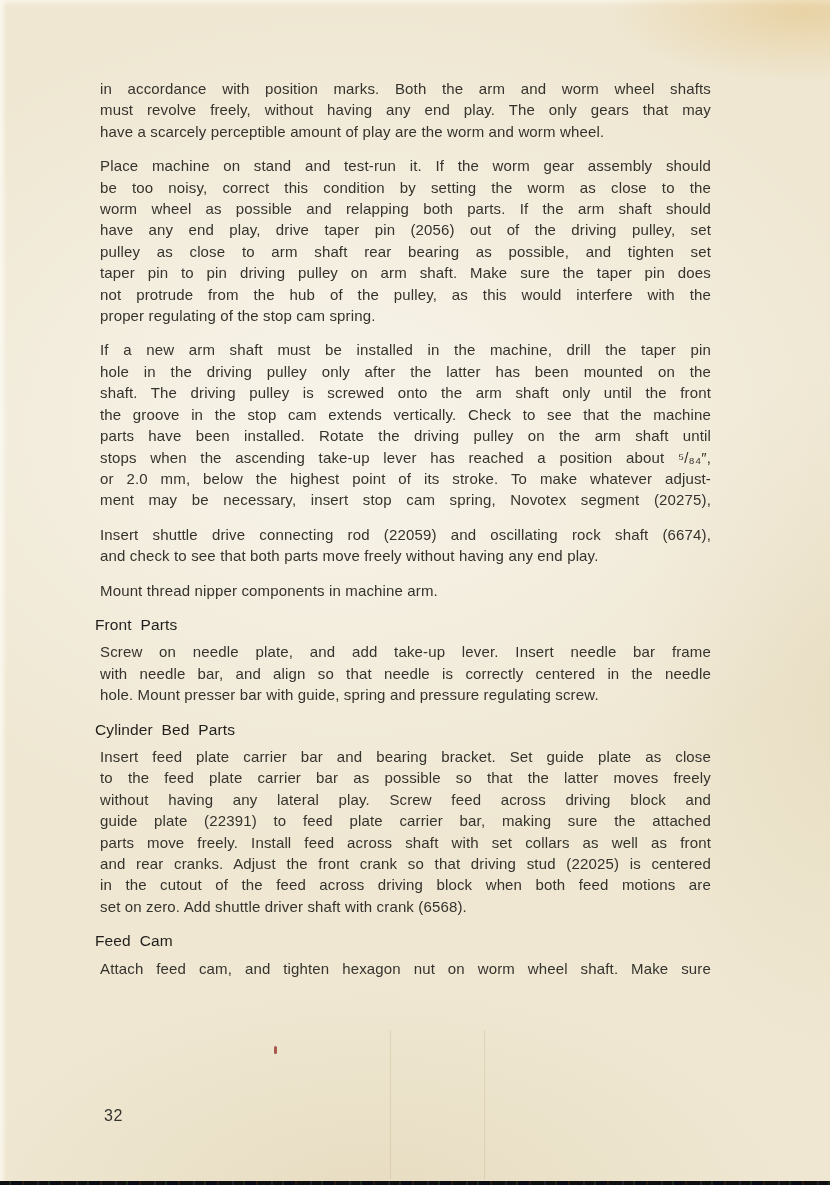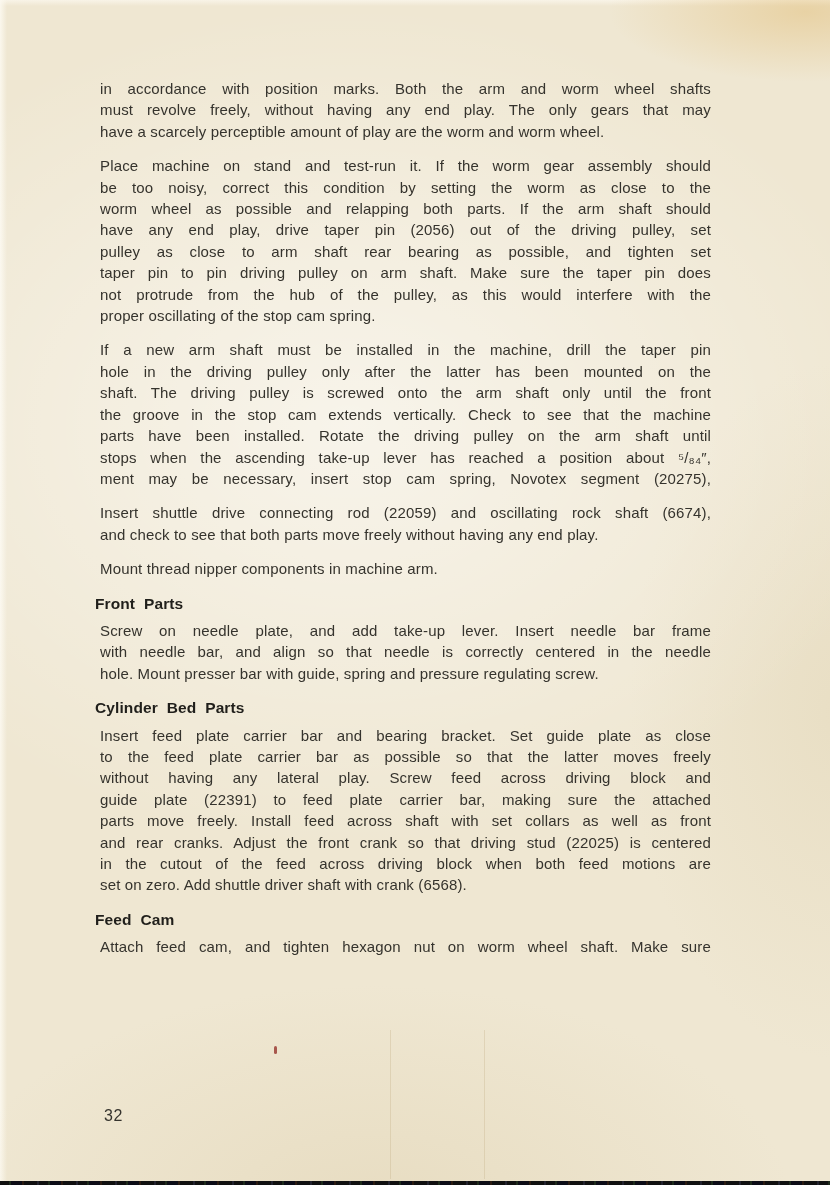--- a/index.html
+++ b/index.html
@@ -26,21 +26,21 @@
   .line {
     font-size: 15px;
     line-height: 21.4px;
     color: var(--ink, #35332d);
     letter-spacing: 0.15px;
     text-align: justify;
     text-align-last: justify;
   }
   .line.last { text-align-last: left; }
   .heading {
-    font-weight: bold;
+    font-weight: normal;
     font-size: 15.5px;
     line-height: 21.4px;
     color: var(--ink-heading, #201f1b);
     word-spacing: 4.5px;
     letter-spacing: 0.1px;
     margin: 0 0 6px 0;
   }
   .page-number {
     position: absolute;
     left: 104px; top: 1106px;
@@ -77,29 +77,30 @@
       <div class="line last">have a scarcely perceptible amount of play are the worm and worm wheel.</div>
     </div>
     <div class="paragraph">
       <div class="line">Place machine on stand and test-run it. If the worm gear assembly should</div>
       <div class="line">be too noisy, correct this condition by setting the worm as close to the</div>
       <div class="line">worm wheel as possible and relapping both parts. If the arm shaft should</div>
       <div class="line">have any end play, drive taper pin (2056) out of the driving pulley, set</div>
       <div class="line">pulley as close to arm shaft rear bearing as possible, and tighten set</div>
       <div class="line">taper pin to pin driving pulley on arm shaft. Make sure the taper pin does</div>
       <div class="line">not protrude from the hub of the pulley, as this would interfere with the</div>
-      <div class="line last">proper oscillating of the stop cam spring.</div>
+      <div class="line last">proper regulating of the stop cam spring.</div>
     </div>
     <div class="paragraph">
       <div class="line">If a new arm shaft must be installed in the machine, drill the taper pin</div>
       <div class="line">hole in the driving pulley only after the latter has been mounted on the</div>
       <div class="line">shaft. The driving pulley is screwed onto the arm shaft only until the front</div>
       <div class="line">the groove in the stop cam extends vertically. Check to see that the machine</div>
       <div class="line">parts have been installed. Rotate the driving pulley on the arm shaft until</div>
       <div class="line">stops when the ascending take-up lever has reached a position about ⁵/₈₄″,</div>
+      <div class="line">or 2.0 mm, below the highest point of its stroke. To make whatever adjust-</div>
       <div class="line">ment may be necessary, insert stop cam spring, Novotex segment (20275),</div>
     </div>
     <div class="paragraph">
       <div class="line">Insert shuttle drive connecting rod (22059) and oscillating rock shaft (6674),</div>
       <div class="line last">and check to see that both parts move freely without having any end play.</div>
     </div>
     <div class="paragraph">
       <div class="line last">Mount thread nipper components in machine arm.</div>
     </div>
     <div class="heading">Front Parts</div>

